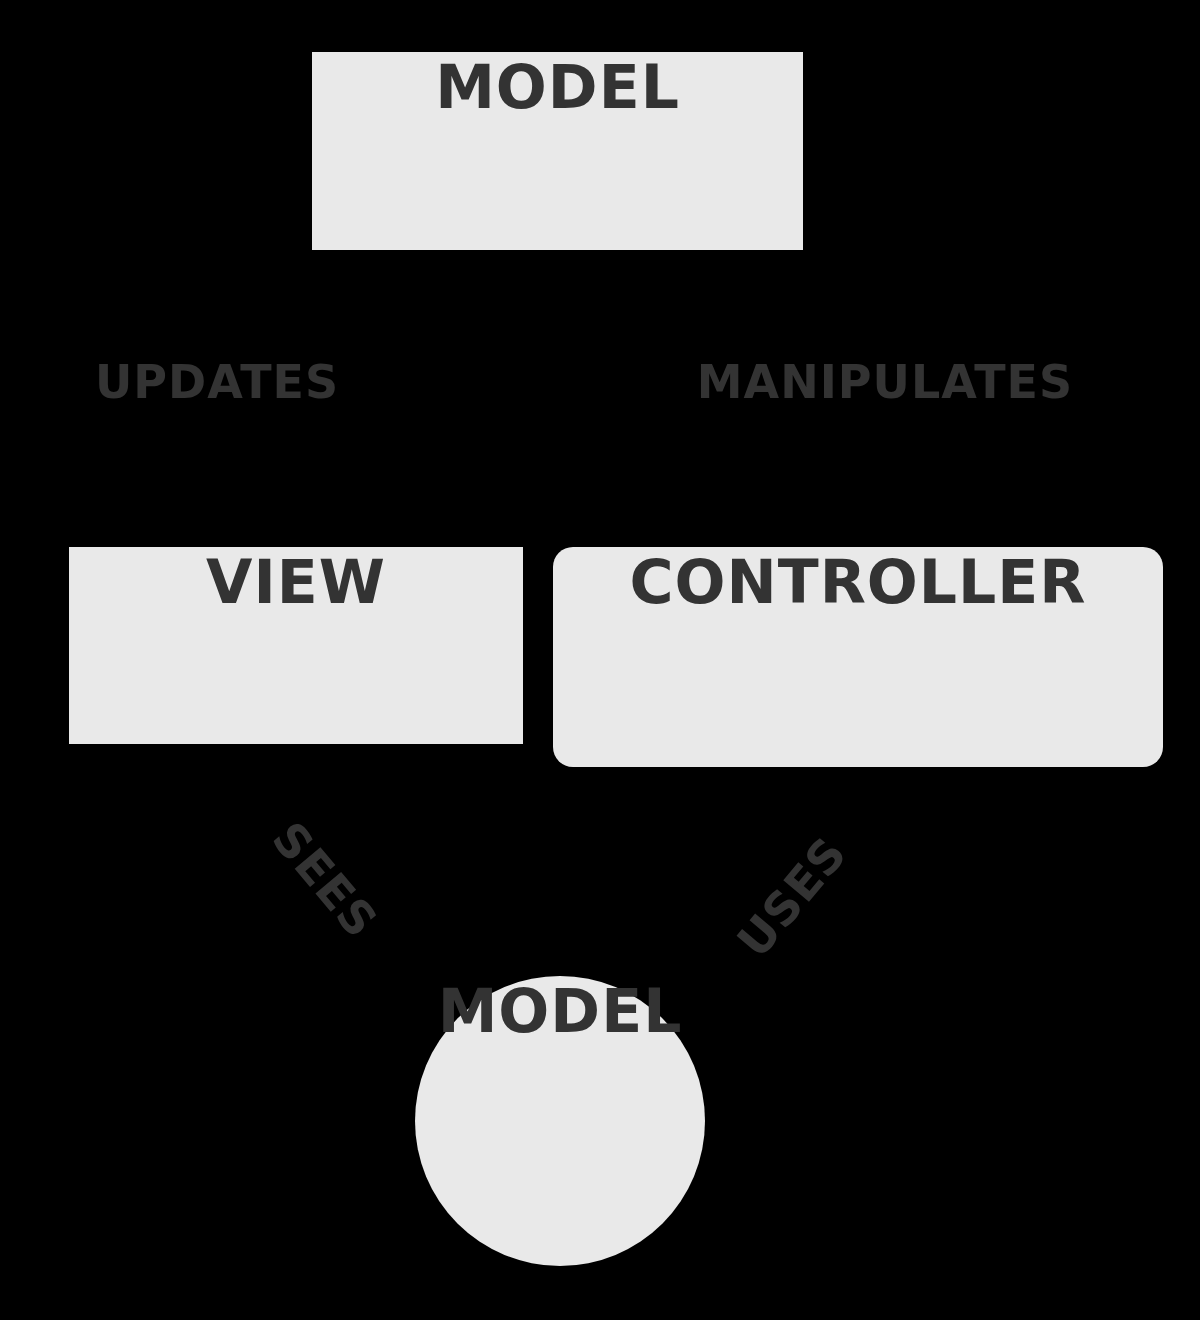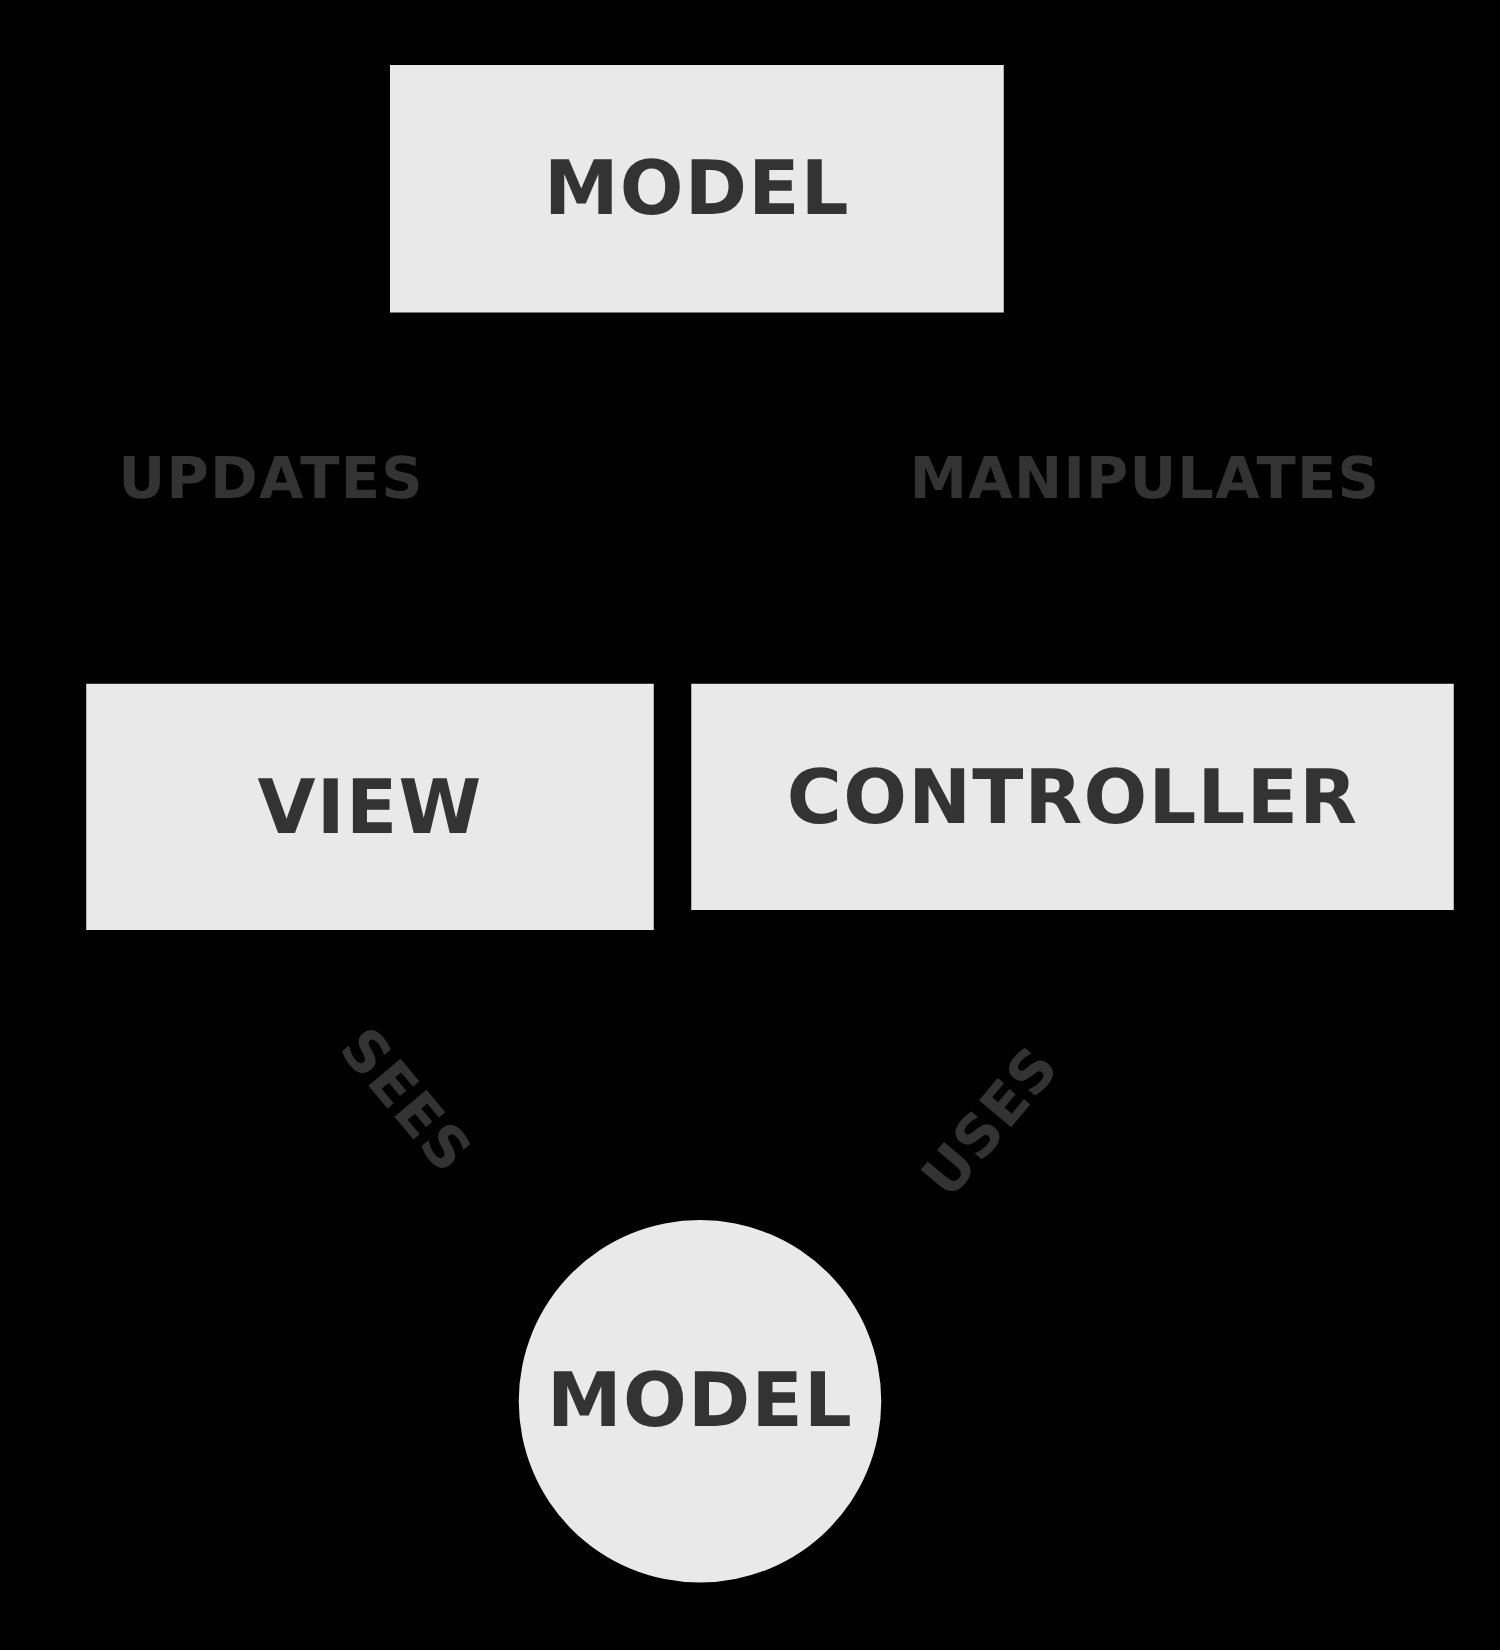--- a/index.html
+++ b/index.html
@@ -12,48 +12,48 @@
     width: 1200px;
     height: 1320px;
     background: #000000;
     overflow: hidden;
     font-family: "DejaVu Sans", "Liberation Sans", sans-serif;
   }
   .node {
     position: absolute;
     background: #e9e9e9;
     display: flex;
-    align-items: center;
+    align-items: flex-start;
     justify-content: center;
   }
   .node .node-label {
     color: #333333;
     font-weight: bold;
     font-size: 60px;
     letter-spacing: 1px;
     white-space: nowrap;
   }
   .node-model      { left: 312px; top: 52px;  width: 491px; height: 198px; }
   .node-view       { left: 35px;  top: 547px; width: 454px; height: 197px; margin-left: 34px; }
-  .node-controller { left: 553px; top: 547px; width: 610px; height: 181px; }
+  .node-controller { left: 553px; top: 547px; width: 610px; height: 220px; border-radius: 20px; }
   .node-user {
     left: 415px; top: 976px; width: 290px; height: 290px;
     border-radius: 50%;
   }
   .edge-label {
     position: absolute;
     color: #333333;
     font-weight: bold;
     font-size: 46px;
     letter-spacing: 1px;
     white-space: nowrap;
     transform: translate(-50%, -50%);
   }
   .edge-updates     { left: 217px; top: 382px; }
-  .edge-manipulates { left: 885px; top: 382px; margin-left: 31px; }
+  .edge-manipulates { left: 885px; top: 382px; }
   .edge-sees {
     left: 325px; top: 880px;
     transform: translate(-50%, -50%) rotate(50deg);
   }
   .edge-uses {
     left: 792px; top: 897px;
     transform: translate(-50%, -50%) rotate(-50deg);
   }
 </style>
 </head>

